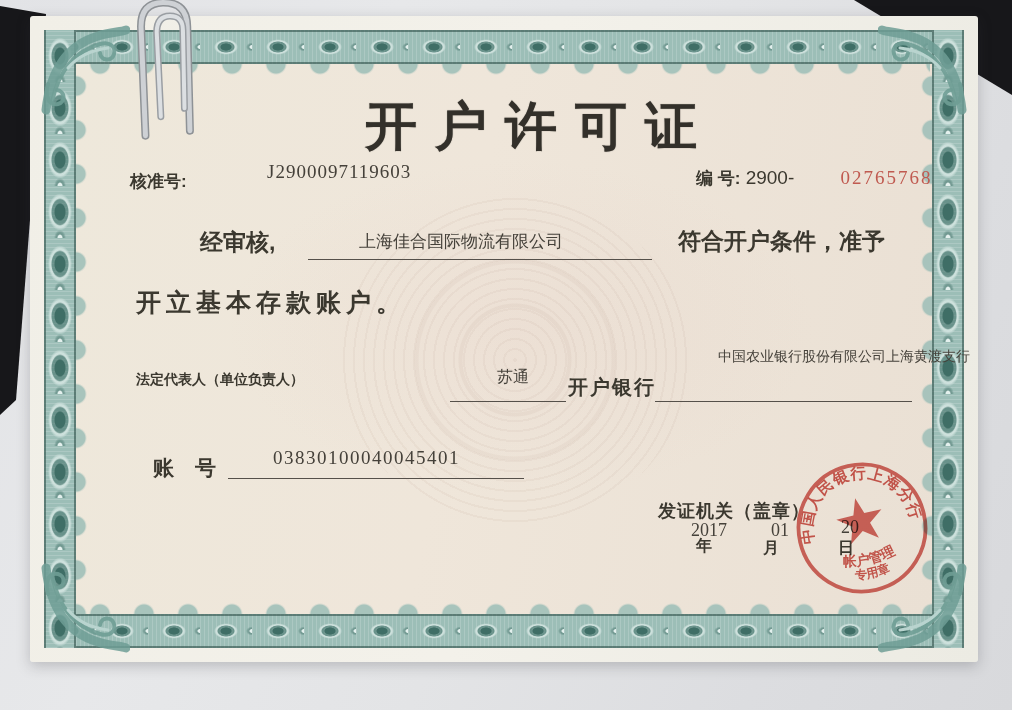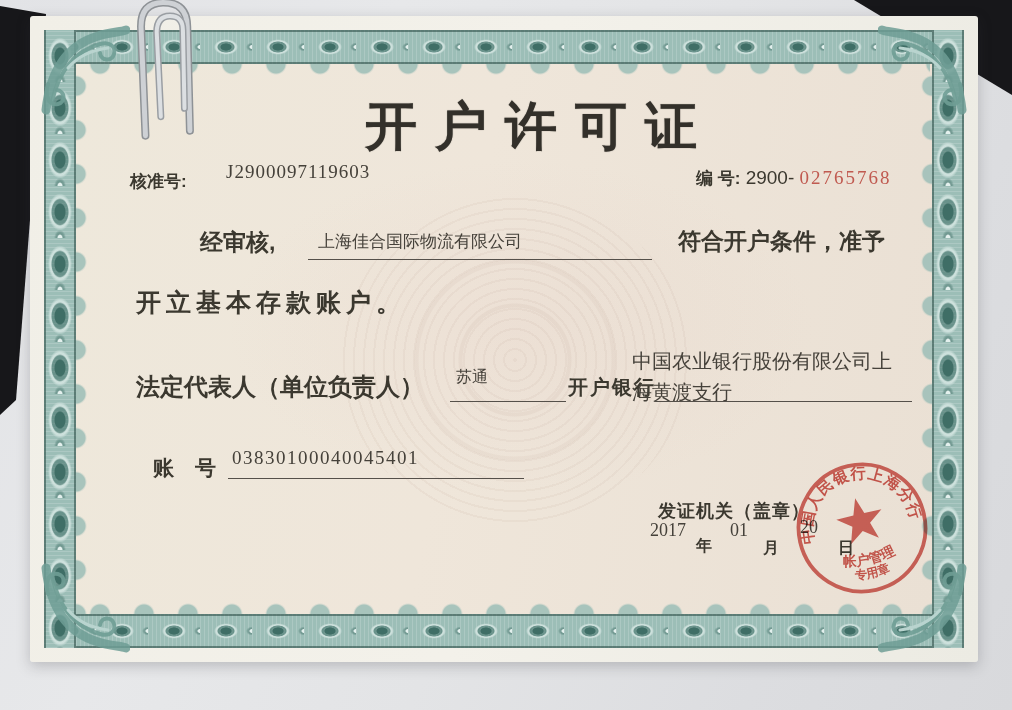--- a/index.html
+++ b/index.html
@@ -60,21 +60,21 @@
     background:
       repeating-radial-gradient(circle at 50% 50%,rgba(190,165,150,.22) 0 2px,transparent 2px 10px),
       radial-gradient(circle at 50% 50%,transparent 0 52px,rgba(190,165,150,.25) 53px 56px,transparent 57px 96px,rgba(190,165,150,.22) 97px 100px,transparent 101px);}
   
   #overlay{position:absolute;left:0;top:0;width:812px;height:710px;color:#3b382f;}
   .t{position:absolute;white-space:nowrap;}
   #title{left:360px;top:92px;width:360px;font-family:"Liberation Serif",serif;font-weight:900;
     font-size:52px;letter-spacing:18px;text-align:center;white-space:nowrap;color:#33302a;
     text-shadow:0 0 1px rgba(51,48,42,.6);}
   .lbl{font-weight:bold;}
-  .val{font-family:"Liberation Serif",serif;color:#45413a;}
+  .val{font-family:"Liberation Serif",serif;color:#45413a;margin-left:41px;}
   .underline{position:absolute;border-bottom:1.6px solid #55504a;}
   .red{color:#c05a50;}
   #seal-wrap{position:absolute;left:788px;top:452px;width:148px;height:152px;transform:rotate(-13deg);
     opacity:.88;mix-blend-mode:multiply;}
   #clip-wrap{position:absolute;left:126px;top:-4px;width:110px;height:152px;transform:rotate(4deg);}
 </style>
 </head>
 <body>
 
 <div id="photo">
@@ -140,26 +140,26 @@
       <span class="red val" style="letter-spacing:2px;">02765768</span>
     </div>
 
     <div class="t lbl" style="left:200px;top:227px;font-size:23px;">经审核,</div>
     <div class="t val" style="left:318px;top:230px;font-size:17px;">上海佳合国际物流有限公司</div>
     <div class="underline" style="left:308px;top:233px;width:344px;height:26px;"></div>
     <div class="t lbl" style="left:136px;top:286px;font-size:25px;letter-spacing:5px;">开立基本存款账户。</div>
 
     <div class="t lbl" style="left:678px;top:226px;font-size:23px;">符合开户条件，准予</div>
 
-    <div class="t lbl" style="left:136px;top:371px;font-size:24px;">法定代表人（单位负责人）</div>
+    <div class="t lbl" style="left:136px;top:371px;font-size:14px;">法定代表人（单位负责人）</div>
     <div class="t val" style="left:456px;top:367px;font-size:16px;">苏通</div>
     <div class="underline" style="left:450px;top:372px;width:116px;height:29px;"></div>
 
     <div class="t lbl" style="left:568px;top:374px;font-size:20px;letter-spacing:2px;">开户银行</div>
-    <div class="t val" style="left:632px;top:346px;font-size:20px;width:266px;white-space:normal;line-height:1.55;">中国农业银行股份有限公司上海黄渡支行</div>
+    <div class="t val" style="left:677px;top:346px;font-size:14px;width:266px;white-space:normal;line-height:1.55;">中国农业银行股份有限公司上海黄渡支行</div>
     <div class="underline" style="left:655px;top:374px;width:257px;height:27px;"></div>
 
     <div class="t lbl" style="left:140px;top:454px;font-size:21px;margin-left:13px;">账　号</div>
     <div class="t val" style="left:232px;top:447px;font-size:19px;letter-spacing:1.5px;">03830100040045401</div>
     <div class="underline" style="left:228px;top:450px;width:296px;height:28px;"></div>
 
     <div class="t lbl" style="left:658px;top:499px;font-size:18px;letter-spacing:1px;">发证机关（盖章）</div>
     <div class="t val" style="left:650px;top:520px;font-size:18px;">2017</div>
     <div class="t lbl" style="left:696px;top:536px;font-size:16px;">年</div>
     <div class="t val" style="left:730px;top:520px;font-size:18px;">01</div>

